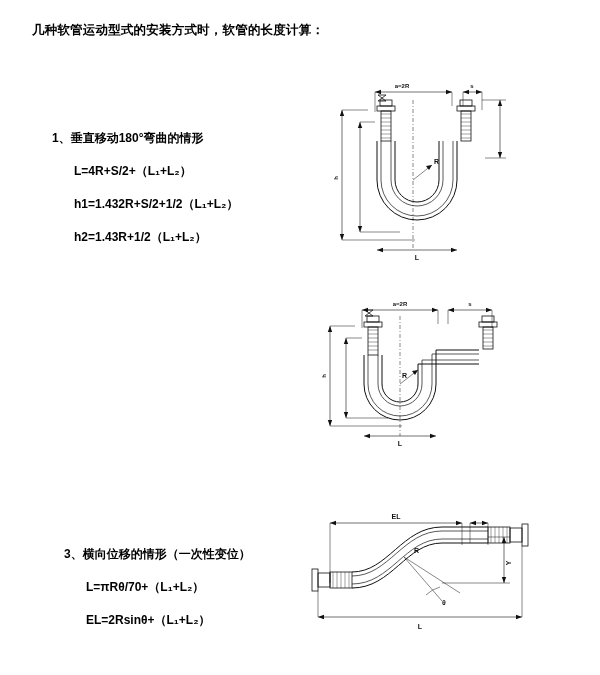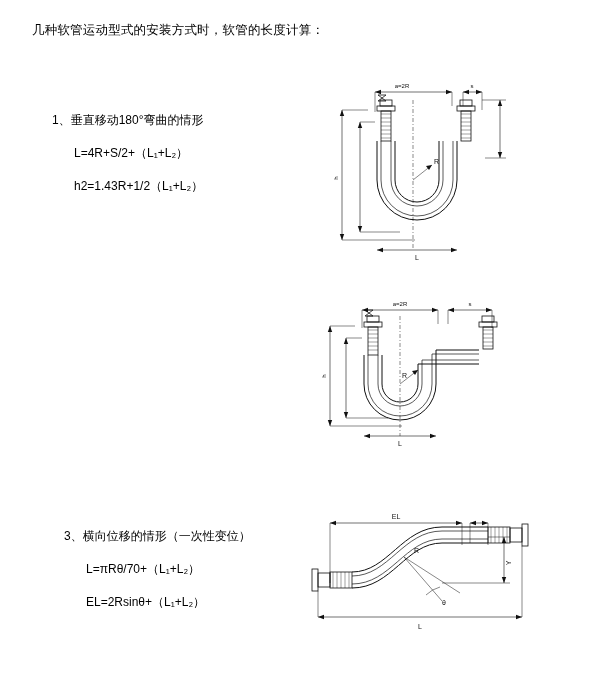--- a/index.html
+++ b/index.html
@@ -12,36 +12,38 @@
     height: 675px;
     position: relative;
     font-family: "Liberation Sans", sans-serif;
     color: #000000;
     overflow: hidden;
   }
   .page {
     position: relative;
     width: 600px;
     height: 675px;
+    font-weight: bold;
   }
   .doc-title {
     position: absolute;
     left: 32px;
     top: 22px;
     font-size: 12.5px;
     letter-spacing: 0.2px;
     white-space: nowrap;
   }
   .section {
     position: absolute;
   }
   .sec-head {
     font-size: 12px;
     white-space: nowrap;
     margin-bottom: 9px;
+    margin-top: 18px;
   }
   .formula {
     font-size: 12px;
     white-space: nowrap;
     margin: 16px 0 9px 22px;
   }
   .fig {
     position: absolute;
   }
   .fig svg {
@@ -100,20 +102,21 @@
 </head>
 <body>
 
 <div class="page">
 
   <div class="doc-title">几种软管运动型式的安装方式时，软管的长度计算：</div>
 
   <div class="section" style="left:52px; top:112px;">
     <div class="sec-head">1、垂直移动180°弯曲的情形</div>
     <div class="formula">L=4R+S/2+（L₁+L₂）</div>
+    <div class="formula">h1=1.432R+S/2+1/2（L₁+L₂）</div>
     <div class="formula">h2=1.43R+1/2（L₁+L₂）</div>
   </div>
 
   <div class="fig" style="left:320px; top:70px;">
     <svg width="215" height="200" viewBox="0 0 215 200">
 
       <line class="dimline" x1="55" y1="22" x2="132" y2="22"></line>
       <path class="solidblk" d="M55,22 L61,19.8 L61,24.2 Z"></path>
       <path class="solidblk" d="M132,22 L126,19.8 L126,24.2 Z"></path>
       <text class="dimtext" x="82" y="18" text-anchor="middle">a=2R</text>

